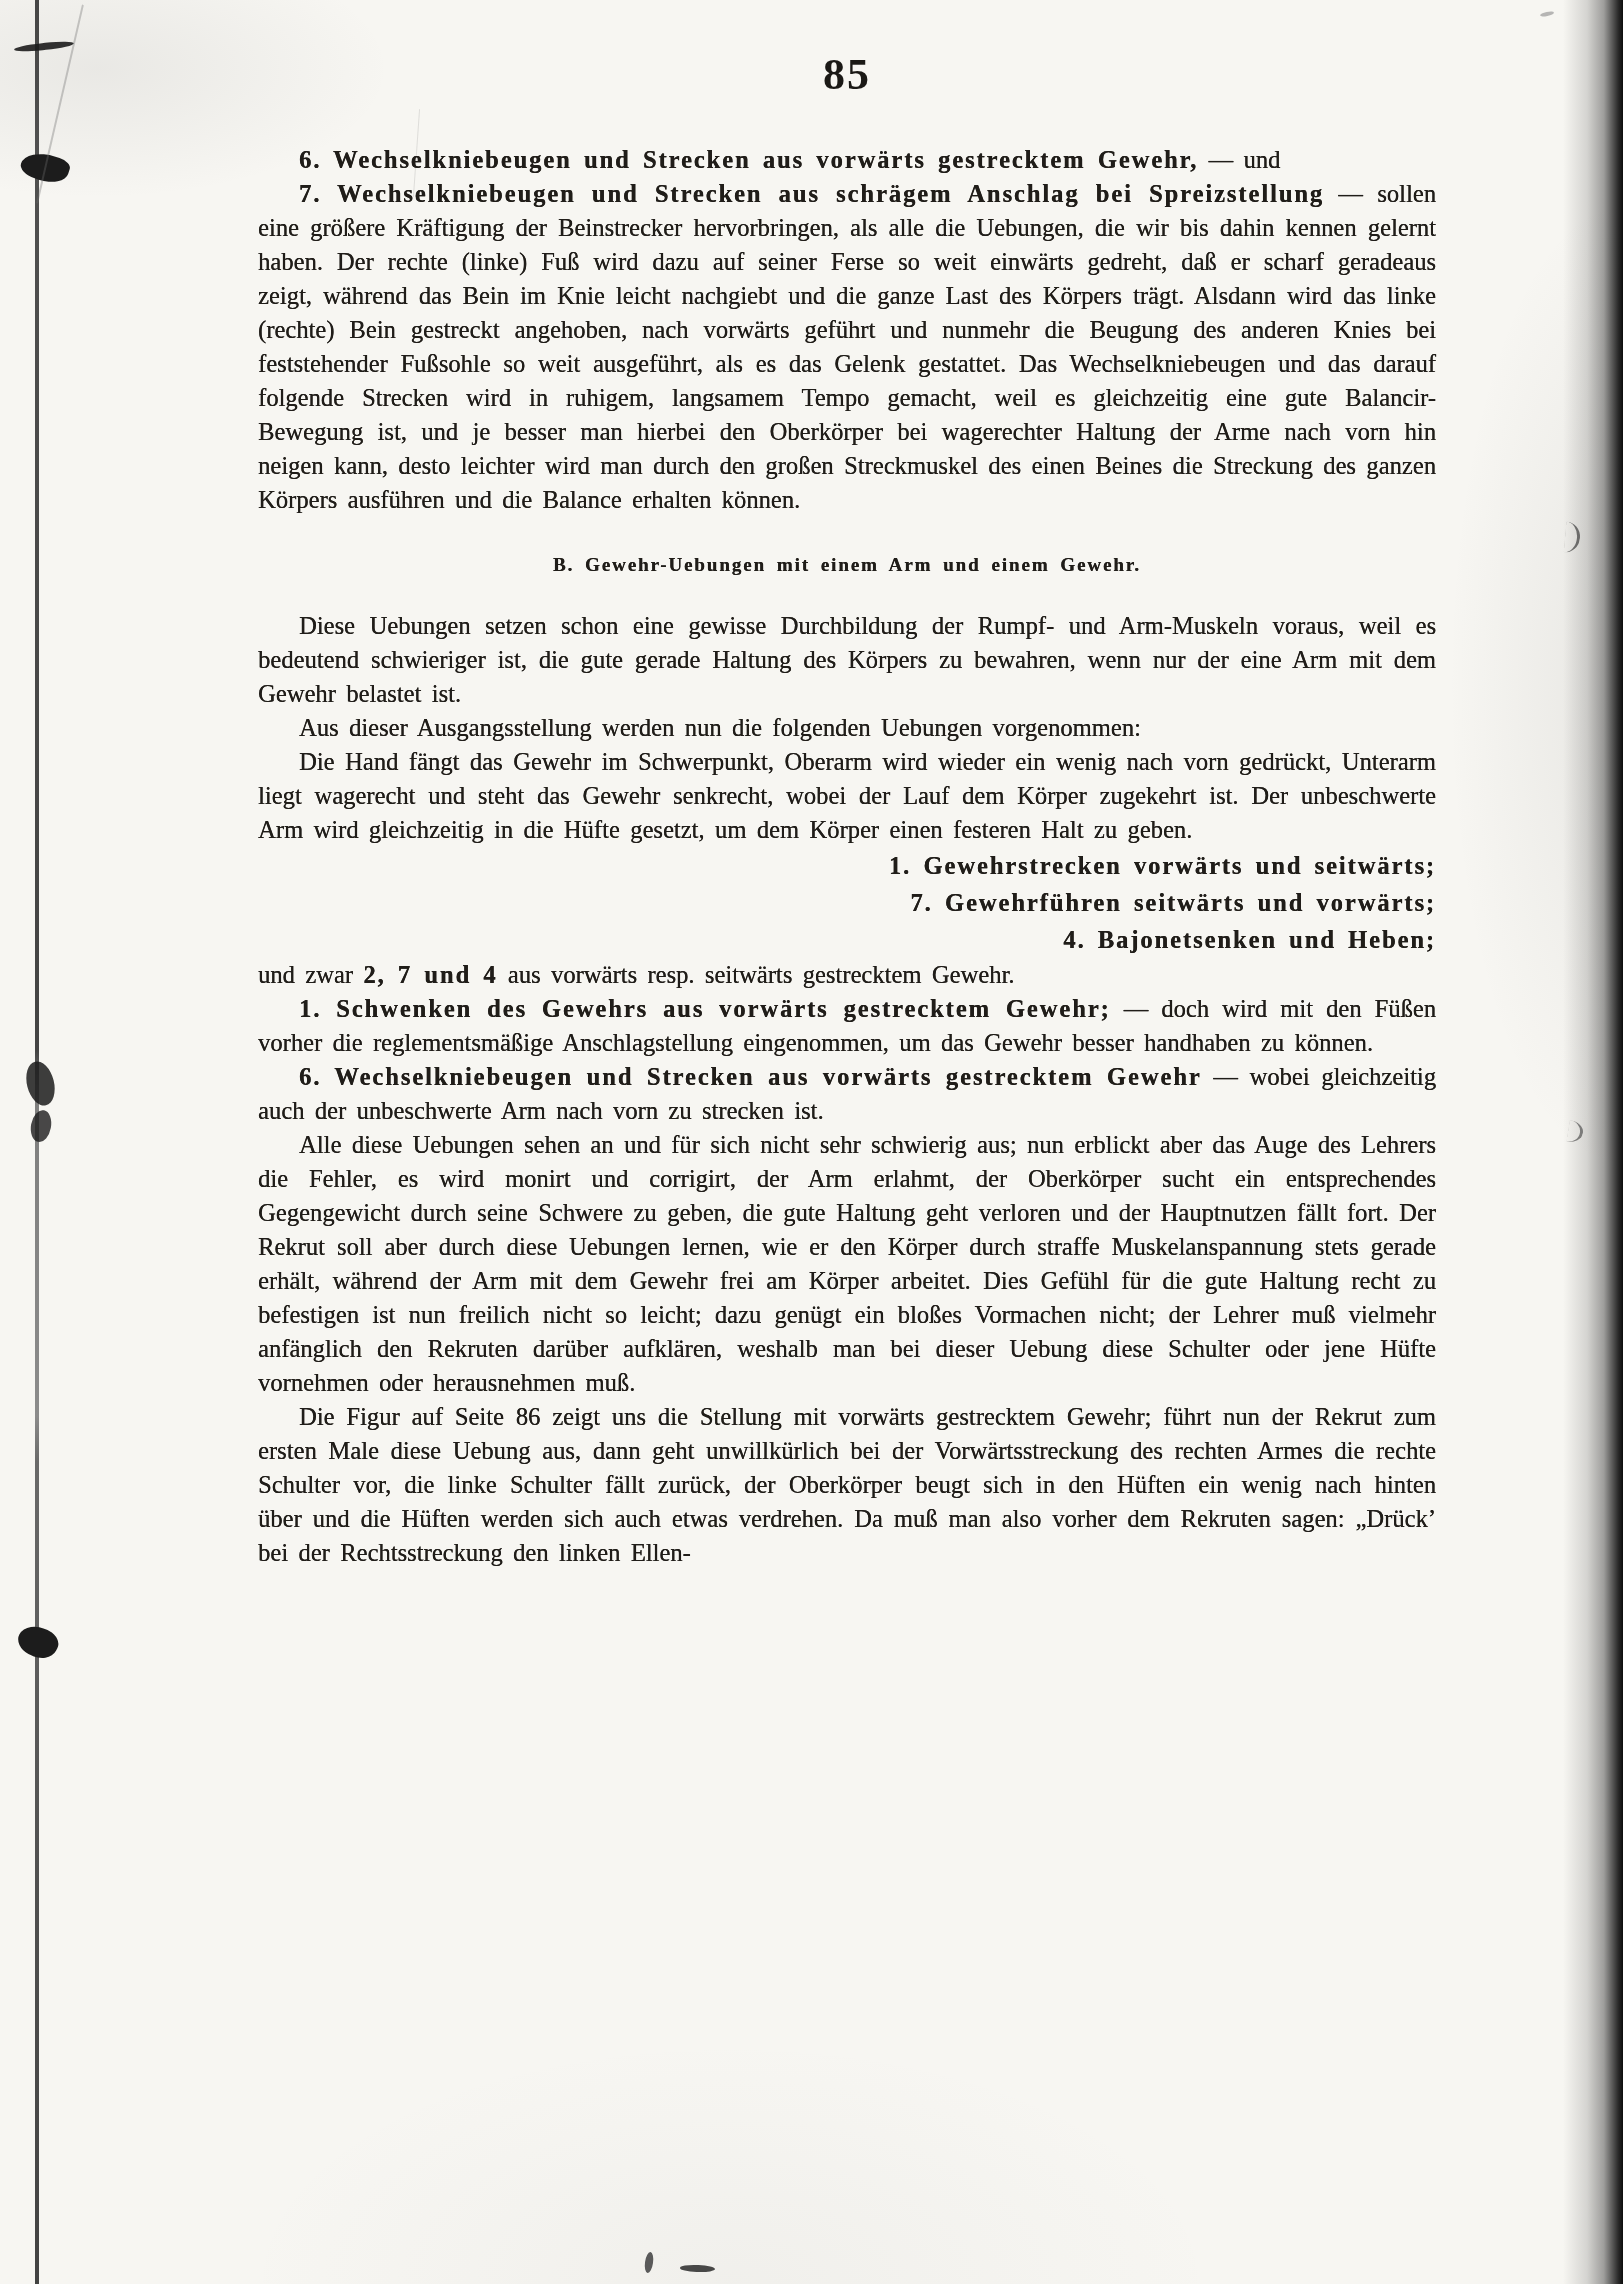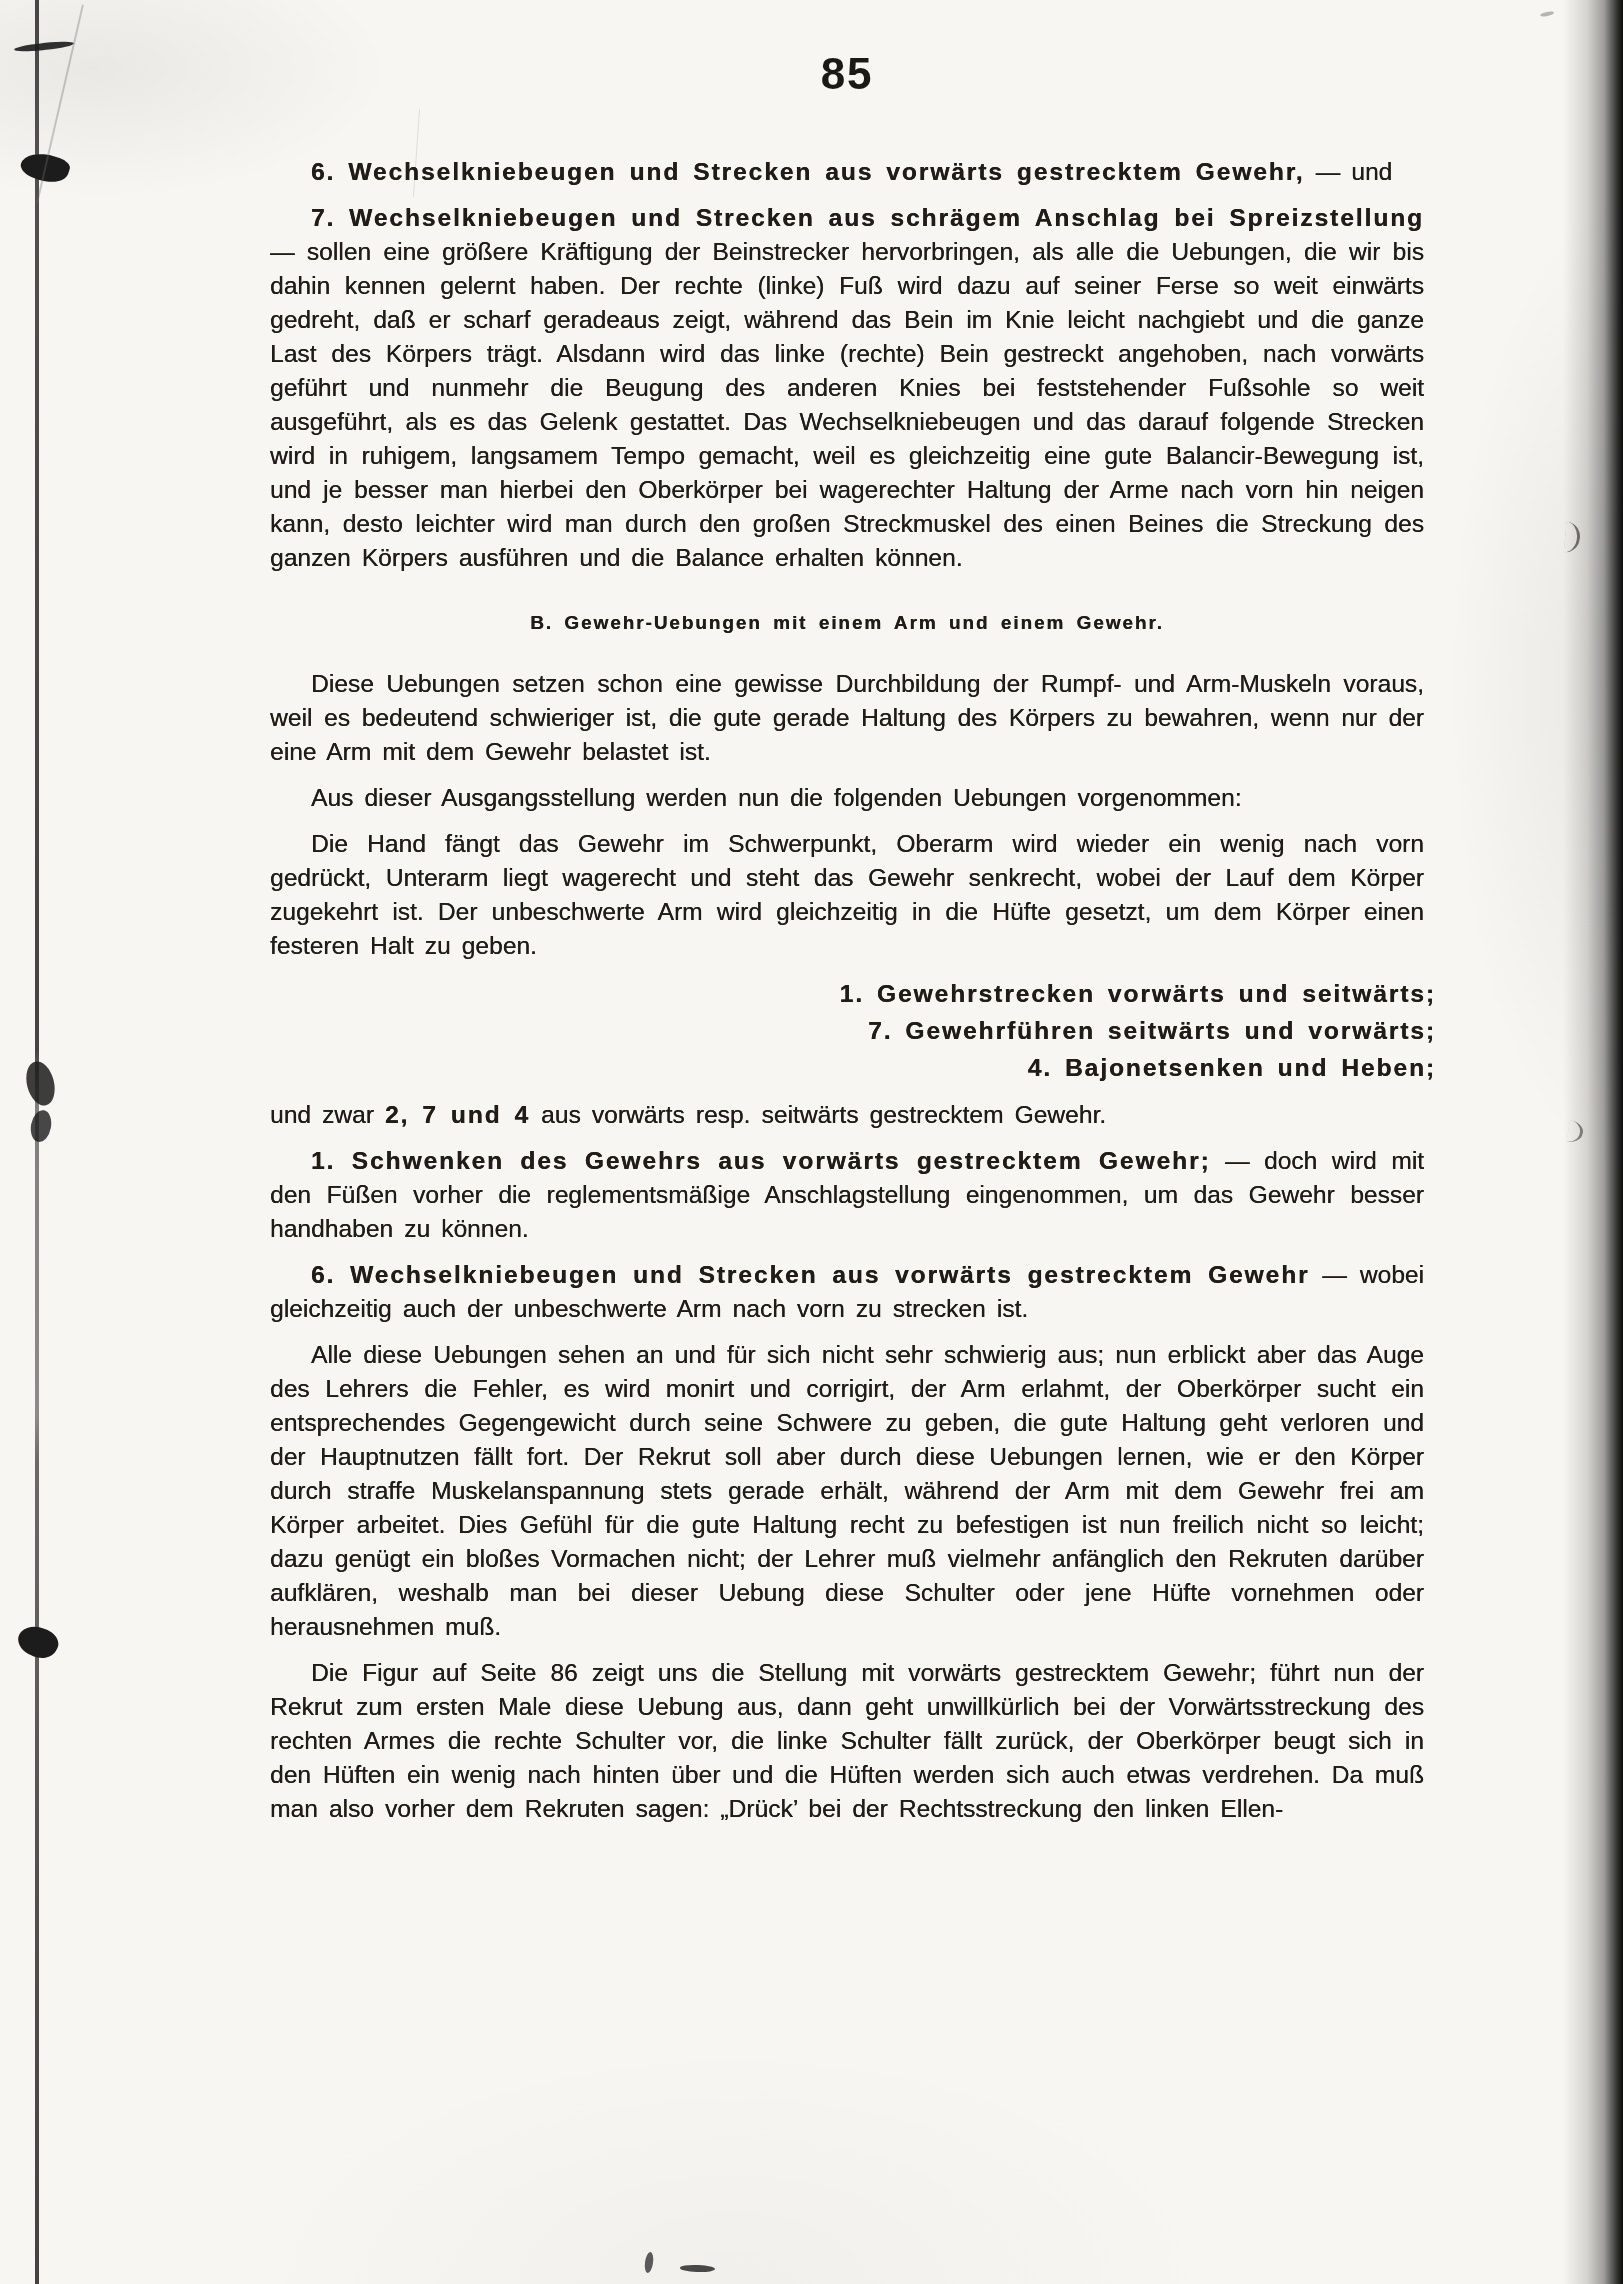--- a/index.html
+++ b/index.html
@@ -10,21 +10,21 @@
   .page {
     position: relative;
     width: 1623px;
     height: 2284px;
     overflow: hidden;
     background:
       radial-gradient(ellipse 417px 185px at 6% 3%, rgba(110,110,110,0.10), transparent 70%),
       radial-gradient(ellipse 232px 649px at 100% 30%, rgba(90,90,90,0.10), transparent 75%),
       radial-gradient(ellipse 649px 325px at 45% 100%, rgba(120,120,120,0.05), transparent 75%),
       #f7f6f2;
-    font-family: Liberation Sans, sans-serif;
+    font-family: Liberation Serif, serif;
     color: #201d19;
   }
 
   
   .thread {
     position: absolute;
     left: 35px; top: 0;
     width: 4.2px; height: 100%;
     background: linear-gradient(to bottom,
       #2e2e2e 0%, #3a3a3a 6%, #333 20%, #2c2c2c 46%,
@@ -84,21 +84,21 @@
     position: absolute;
     top: 143px;
     left: 258px;
     width: 1178px;
     font-size: 24.6px;
     line-height: 34px;
     word-spacing: 4.2px;
     text-align: justify;
     text-shadow: 0.2px 0 0 currentColor;
   }
-  .par { margin: 12px; text-indent: 41px; }
+  .par { margin: 0; text-indent: 41px; }
   .par.flush { text-indent: 0; }
   .emph { font-weight: bold; letter-spacing: 1.9px; }
   .norm { font-weight: normal; }
   .heading {
     margin: 31px 0 27px 0;
     text-align: center;
     font-size: 19px;
     font-weight: bold;
     letter-spacing: 2.3px;
     text-indent: 0;

